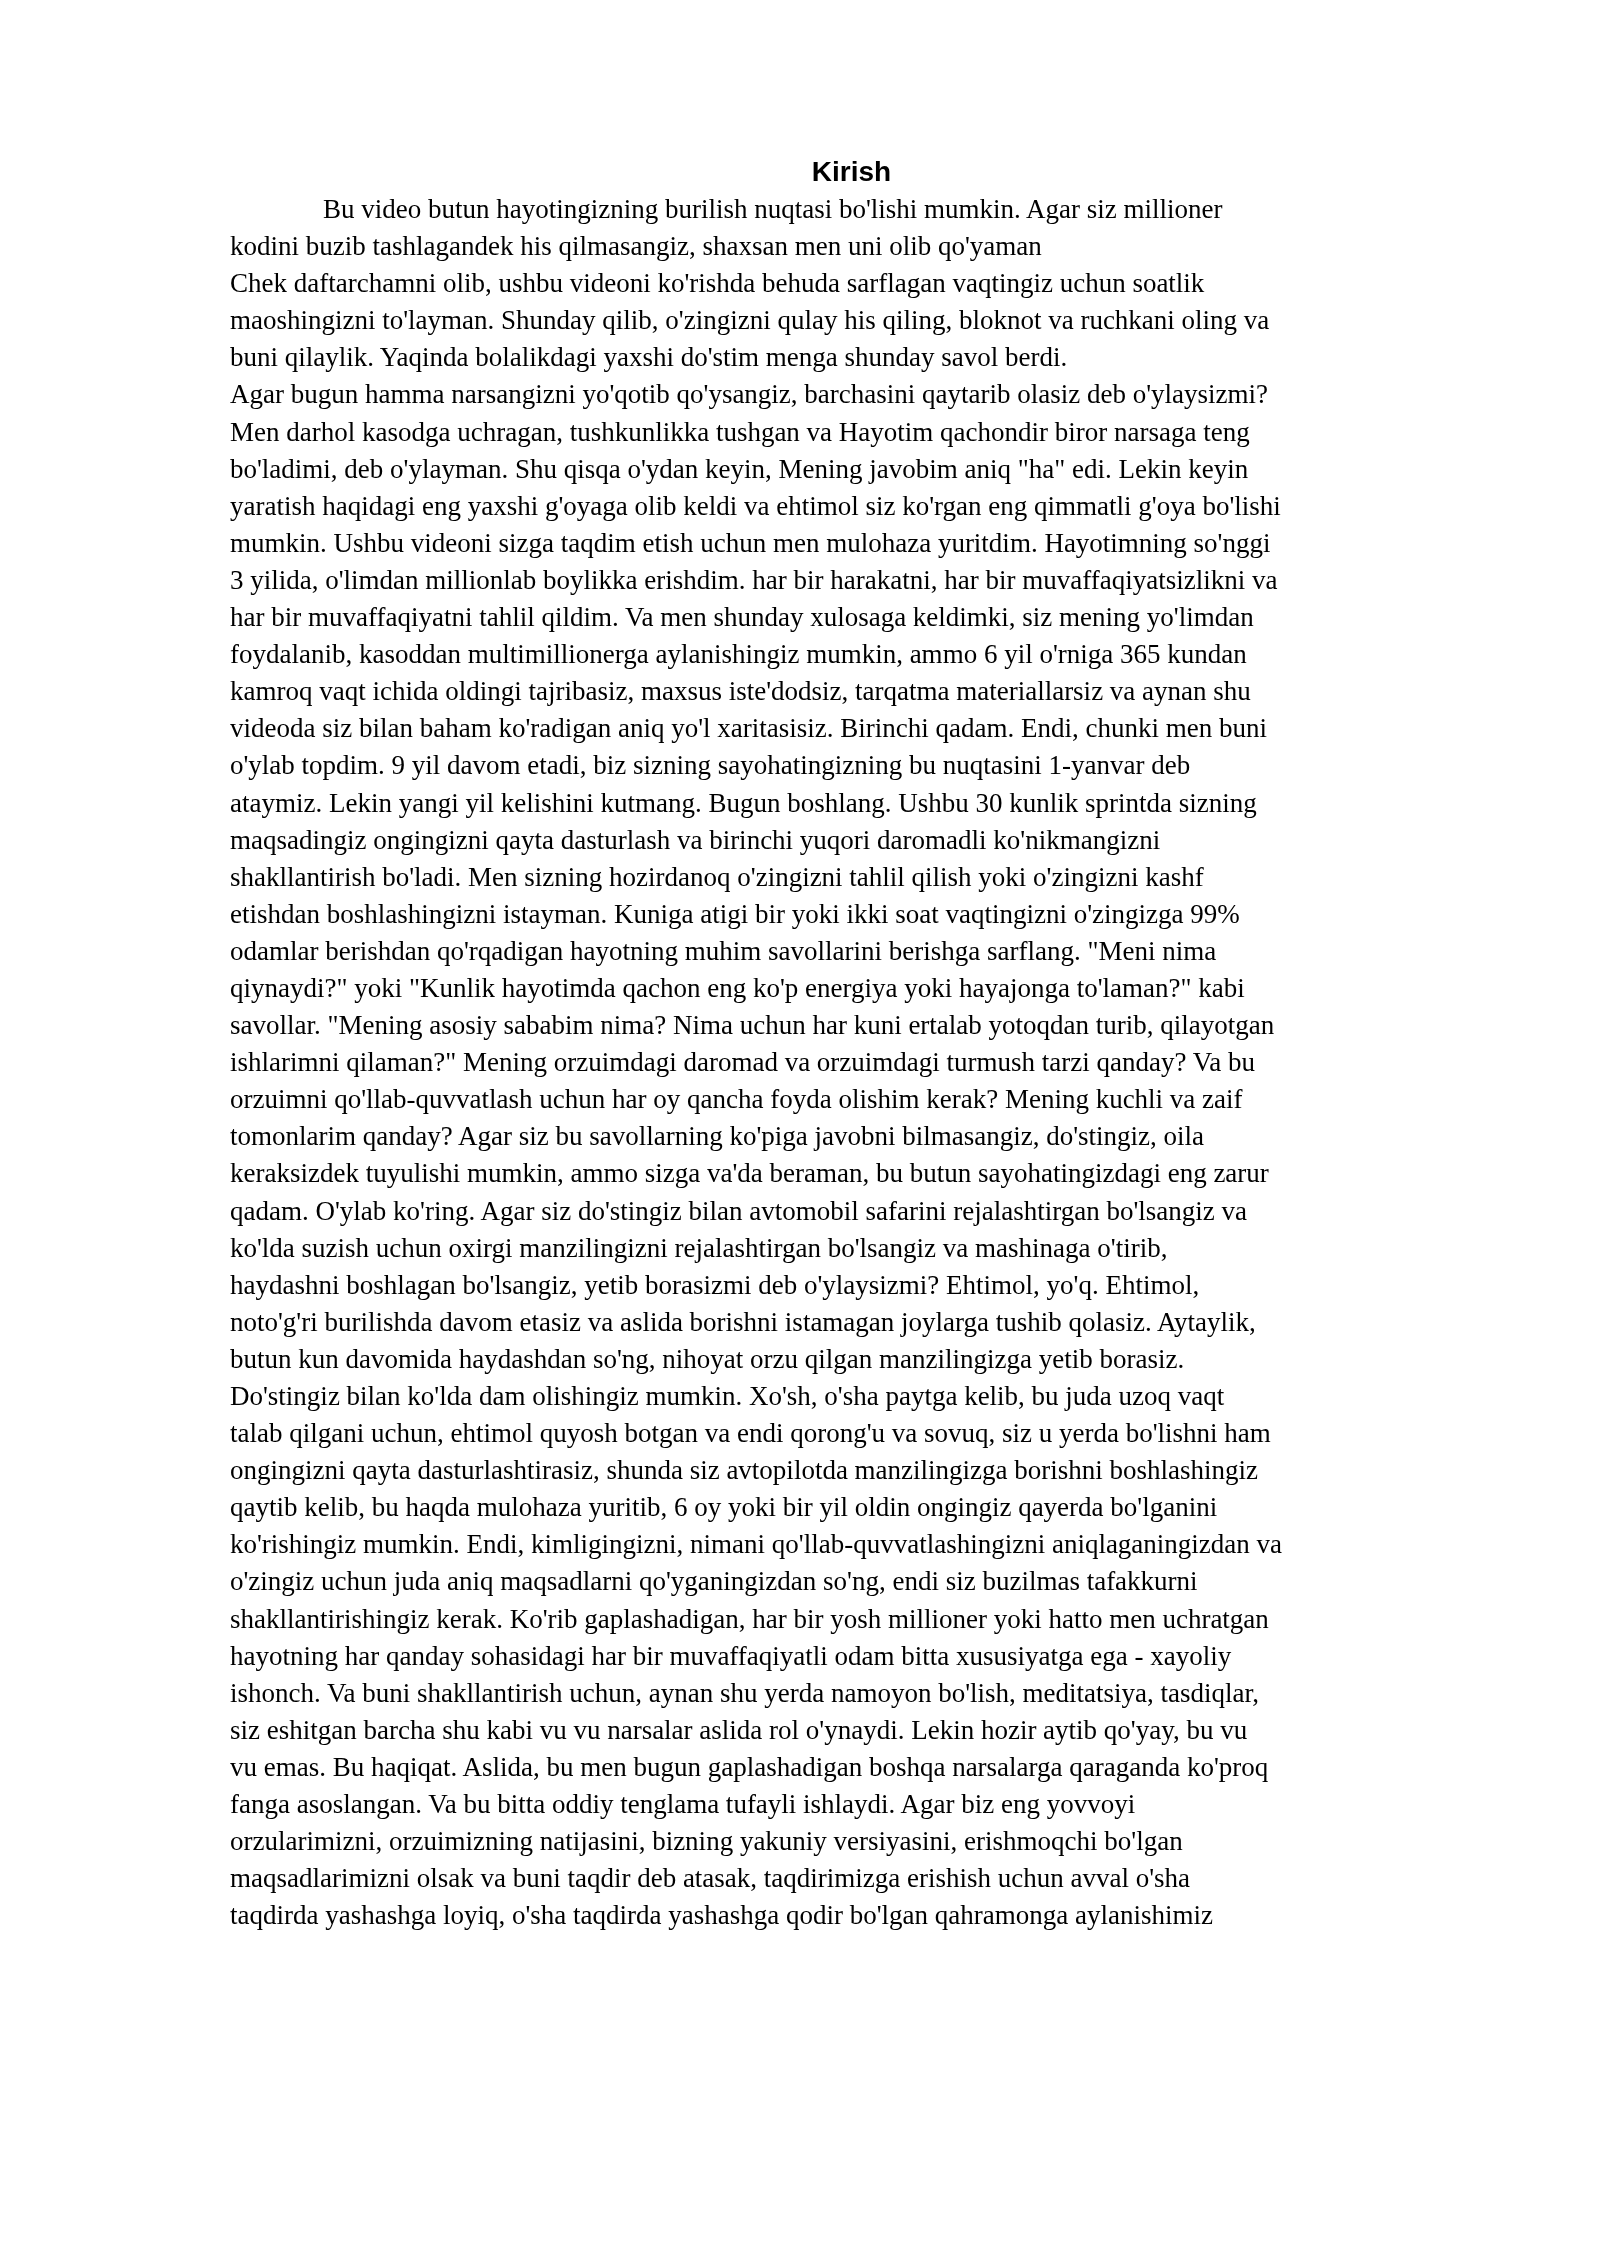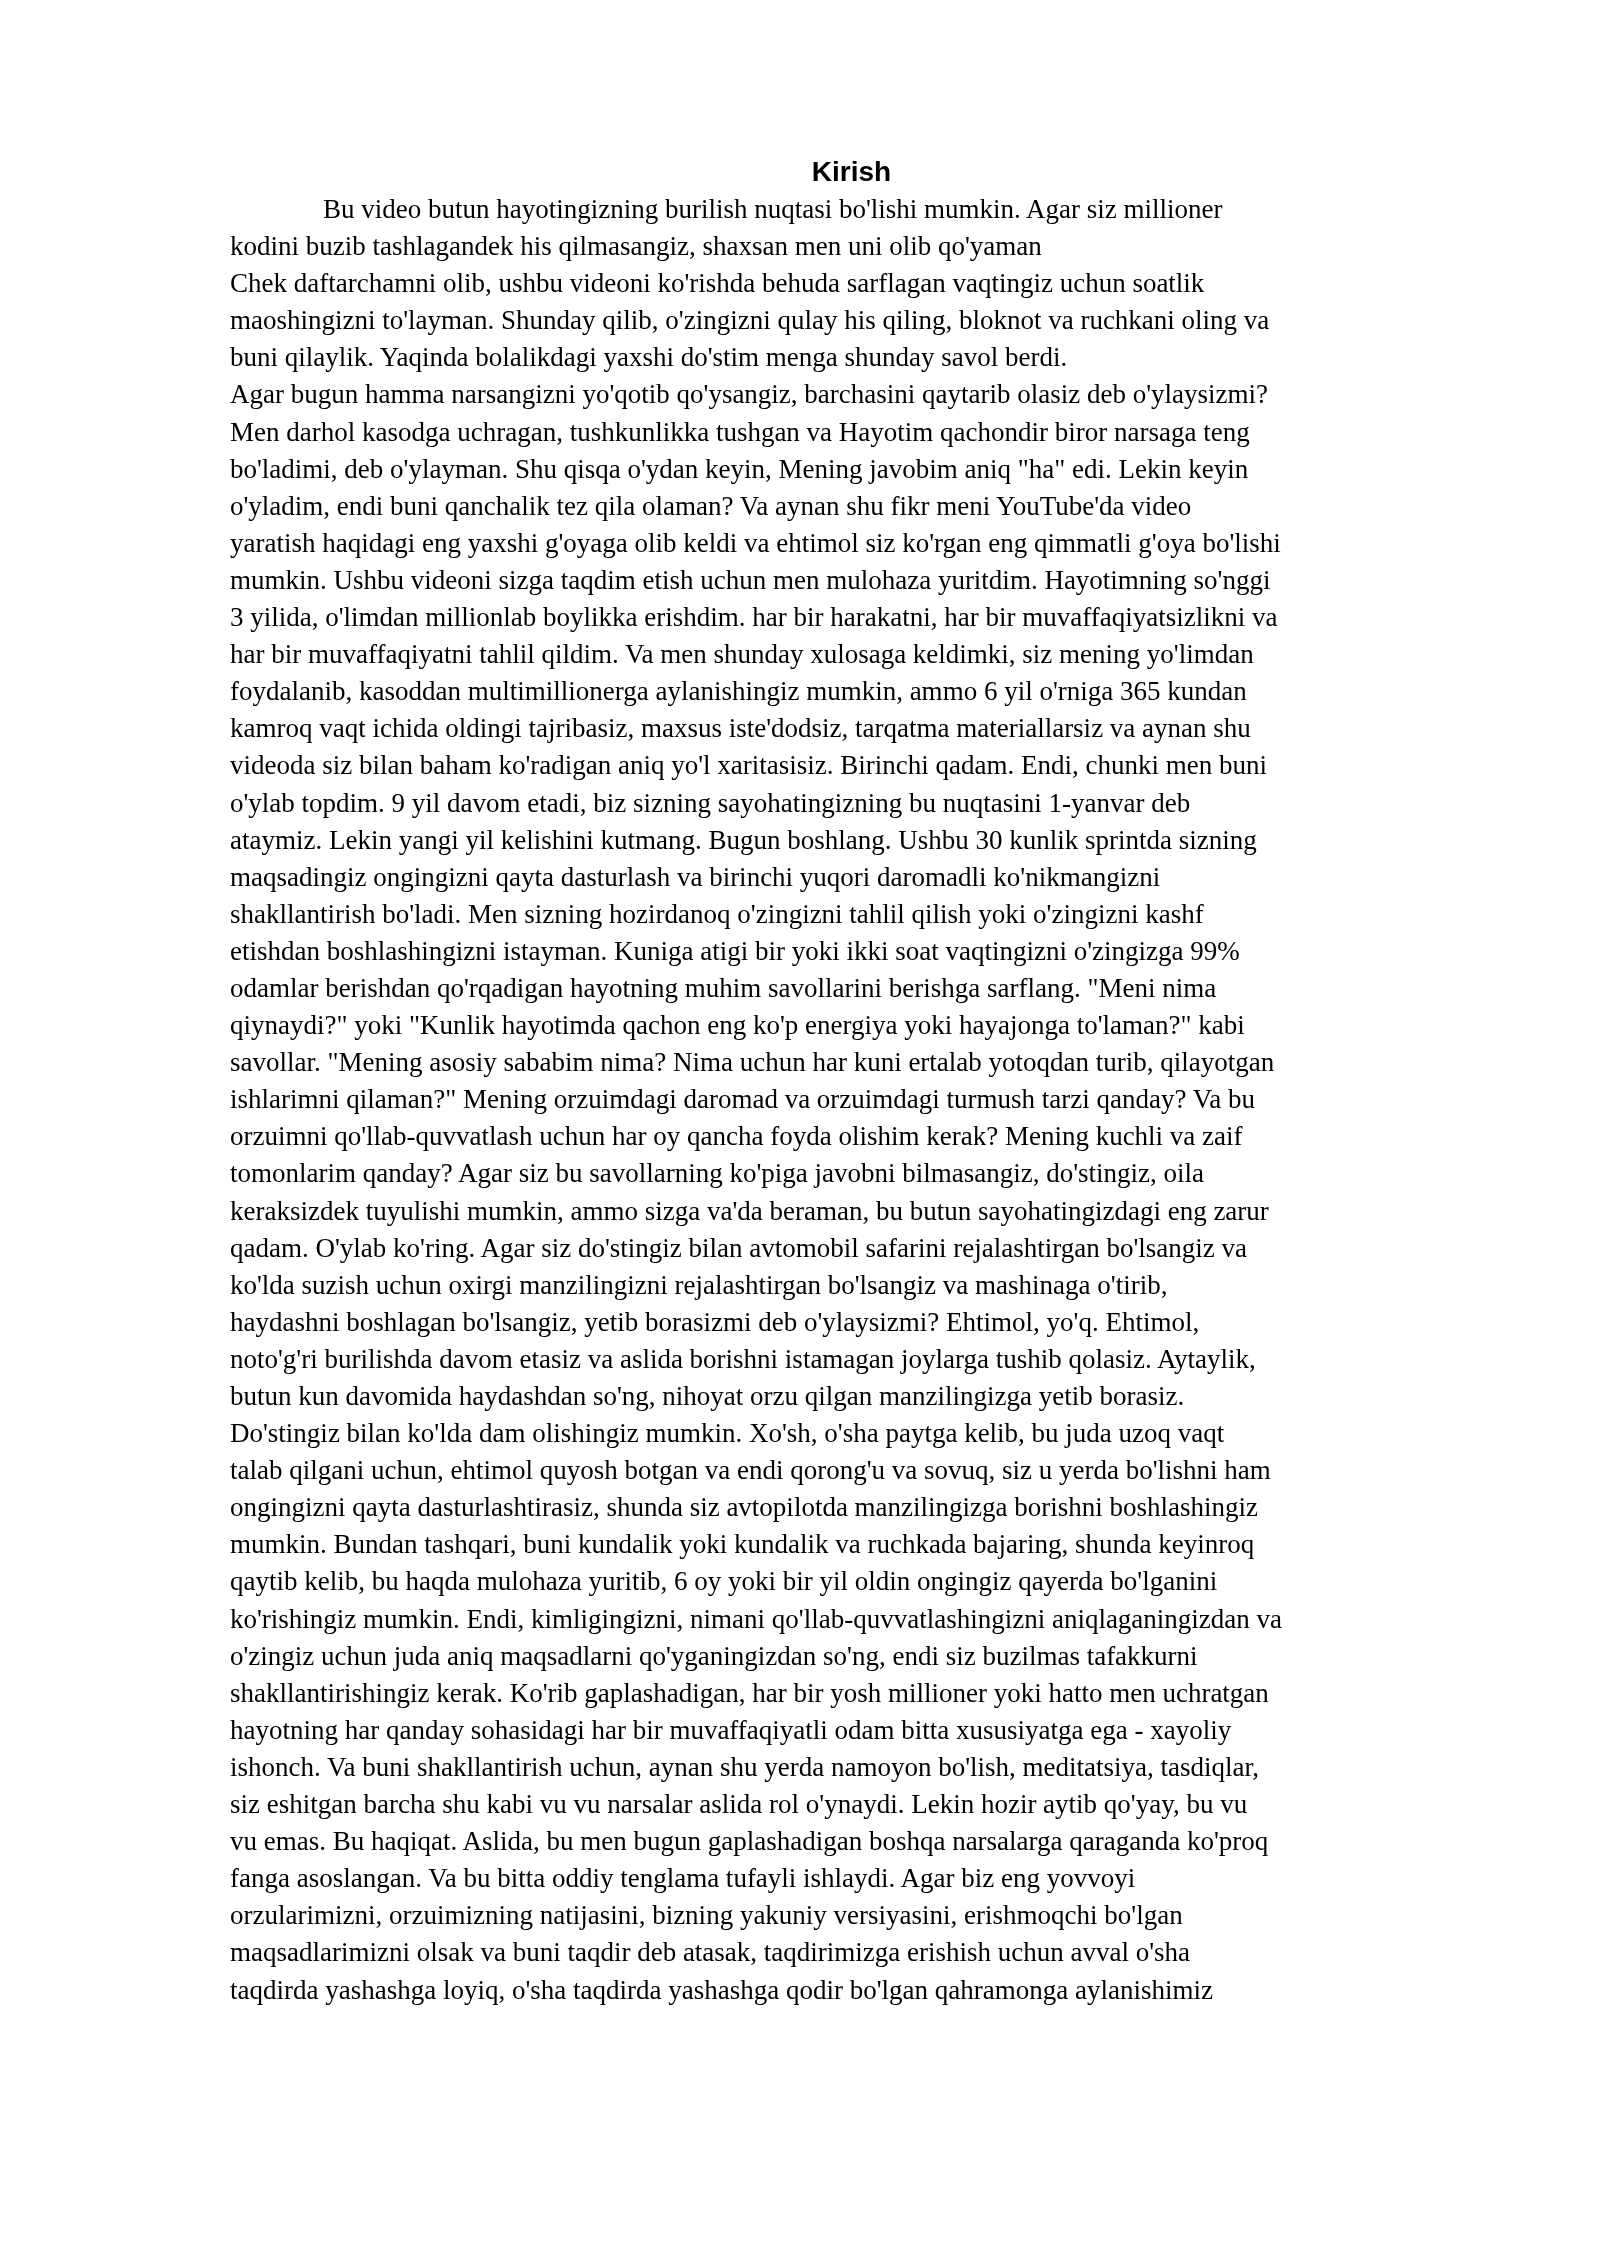--- a/index.html
+++ b/index.html
@@ -52,21 +52,20 @@
   <h1 class="doc-title">Kirish</h1>
   <div class="doc-body">
       <div class="line">Bu video butun hayotingizning burilish nuqtasi bo'lishi mumkin. Agar siz millioner</div>
       <div class="line">kodini buzib tashlagandek his qilmasangiz, shaxsan men uni olib qo'yaman</div>
       <div class="line">Chek daftarchamni olib, ushbu videoni ko'rishda behuda sarflagan vaqtingiz uchun soatlik</div>
       <div class="line">maoshingizni to'layman. Shunday qilib, o'zingizni qulay his qiling, bloknot va ruchkani oling va</div>
       <div class="line">buni qilaylik. Yaqinda bolalikdagi yaxshi do'stim menga shunday savol berdi.</div>
       <div class="line">Agar bugun hamma narsangizni yo'qotib qo'ysangiz, barchasini qaytarib olasiz deb o'ylaysizmi?</div>
       <div class="line">Men darhol kasodga uchragan, tushkunlikka tushgan va Hayotim qachondir biror narsaga teng</div>
       <div class="line">bo'ladimi, deb o'ylayman. Shu qisqa o'ydan keyin, Mening javobim aniq "ha" edi. Lekin keyin</div>
-      <div class="line">o'yladim, endi buni qanchalik tez qila olaman? Va aynan shu fikr meni YouTube'da video</div>
       <div class="line">yaratish haqidagi eng yaxshi g'oyaga olib keldi va ehtimol siz ko'rgan eng qimmatli g'oya bo'lishi</div>
       <div class="line">mumkin. Ushbu videoni sizga taqdim etish uchun men mulohaza yuritdim. Hayotimning so'nggi</div>
       <div class="line">3 yilida, o'limdan millionlab boylikka erishdim. har bir harakatni, har bir muvaffaqiyatsizlikni va</div>
       <div class="line">har bir muvaffaqiyatni tahlil qildim. Va men shunday xulosaga keldimki, siz mening yo'limdan</div>
       <div class="line">foydalanib, kasoddan multimillionerga aylanishingiz mumkin, ammo 6 yil o'rniga 365 kundan</div>
       <div class="line">kamroq vaqt ichida oldingi tajribasiz, maxsus iste'dodsiz, tarqatma materiallarsiz va aynan shu</div>
       <div class="line">videoda siz bilan baham ko'radigan aniq yo'l xaritasisiz. Birinchi qadam. Endi, chunki men buni</div>
       <div class="line">o'ylab topdim. 9 yil davom etadi, biz sizning sayohatingizning bu nuqtasini 1-yanvar deb</div>
       <div class="line">ataymiz. Lekin yangi yil kelishini kutmang. Bugun boshlang. Ushbu 30 kunlik sprintda sizning</div>
       <div class="line">maqsadingiz ongingizni qayta dasturlash va birinchi yuqori daromadli ko'nikmangizni</div>
@@ -80,21 +79,20 @@
       <div class="line">tomonlarim qanday? Agar siz bu savollarning ko'piga javobni bilmasangiz, do'stingiz, oila</div>
       <div class="line">keraksizdek tuyulishi mumkin, ammo sizga va'da beraman, bu butun sayohatingizdagi eng zarur</div>
       <div class="line">qadam. O'ylab ko'ring. Agar siz do'stingiz bilan avtomobil safarini rejalashtirgan bo'lsangiz va</div>
       <div class="line">ko'lda suzish uchun oxirgi manzilingizni rejalashtirgan bo'lsangiz va mashinaga o'tirib,</div>
       <div class="line">haydashni boshlagan bo'lsangiz, yetib borasizmi deb o'ylaysizmi? Ehtimol, yo'q. Ehtimol,</div>
       <div class="line">noto'g'ri burilishda davom etasiz va aslida borishni istamagan joylarga tushib qolasiz. Aytaylik,</div>
       <div class="line">butun kun davomida haydashdan so'ng, nihoyat orzu qilgan manzilingizga yetib borasiz.</div>
       <div class="line">Do'stingiz bilan ko'lda dam olishingiz mumkin. Xo'sh, o'sha paytga kelib, bu juda uzoq vaqt</div>
       <div class="line">talab qilgani uchun, ehtimol quyosh botgan va endi qorong'u va sovuq, siz u yerda bo'lishni ham</div>
       <div class="line">ongingizni qayta dasturlashtirasiz, shunda siz avtopilotda manzilingizga borishni boshlashingiz</div>
-      <div class="line">mumkin. Bundan tashqari, buni kundalik yoki kundalik va ruchkada bajaring, shunda keyinroq</div>
       <div class="line">qaytib kelib, bu haqda mulohaza yuritib, 6 oy yoki bir yil oldin ongingiz qayerda bo'lganini</div>
       <div class="line">ko'rishingiz mumkin. Endi, kimligingizni, nimani qo'llab-quvvatlashingizni aniqlaganingizdan va</div>
       <div class="line">o'zingiz uchun juda aniq maqsadlarni qo'yganingizdan so'ng, endi siz buzilmas tafakkurni</div>
       <div class="line">shakllantirishingiz kerak. Ko'rib gaplashadigan, har bir yosh millioner yoki hatto men uchratgan</div>
       <div class="line">hayotning har qanday sohasidagi har bir muvaffaqiyatli odam bitta xususiyatga ega - xayoliy</div>
       <div class="line">ishonch. Va buni shakllantirish uchun, aynan shu yerda namoyon bo'lish, meditatsiya, tasdiqlar,</div>
       <div class="line">siz eshitgan barcha shu kabi vu vu narsalar aslida rol o'ynaydi. Lekin hozir aytib qo'yay, bu vu</div>
       <div class="line">vu emas. Bu haqiqat. Aslida, bu men bugun gaplashadigan boshqa narsalarga qaraganda ko'proq</div>
       <div class="line">fanga asoslangan. Va bu bitta oddiy tenglama tufayli ishlaydi. Agar biz eng yovvoyi</div>
       <div class="line">orzularimizni, orzuimizning natijasini, bizning yakuniy versiyasini, erishmoqchi bo'lgan</div>

